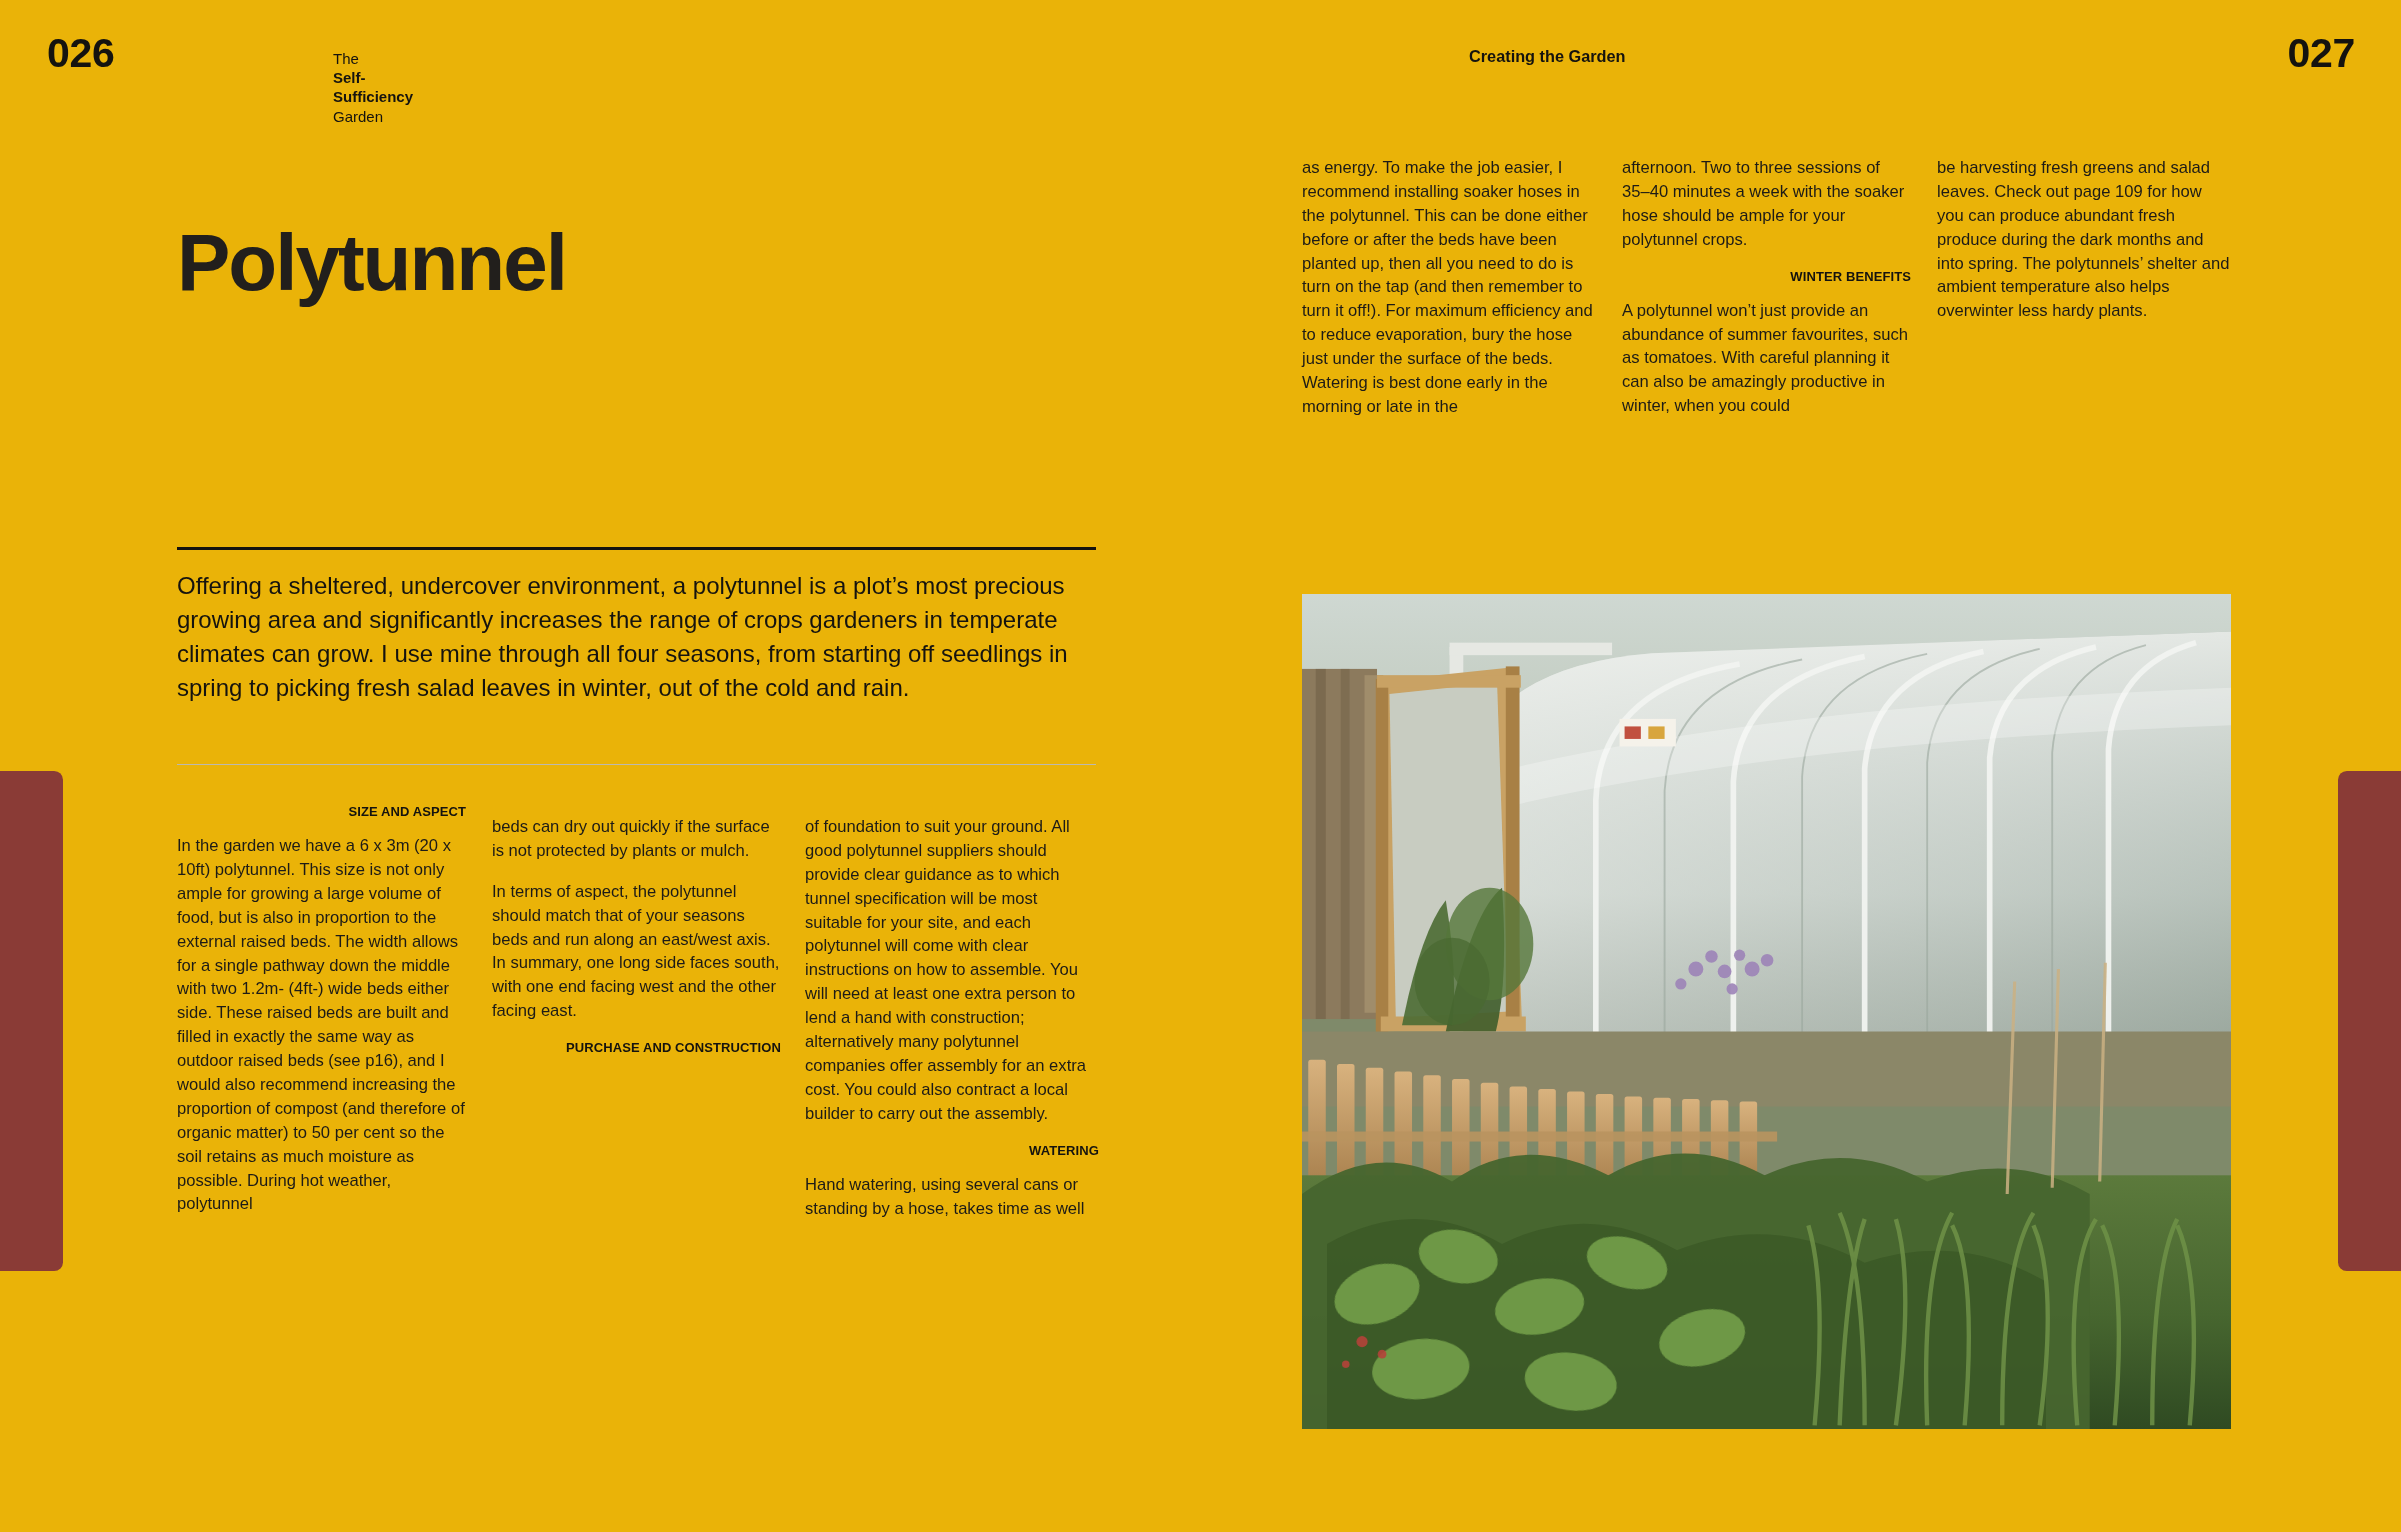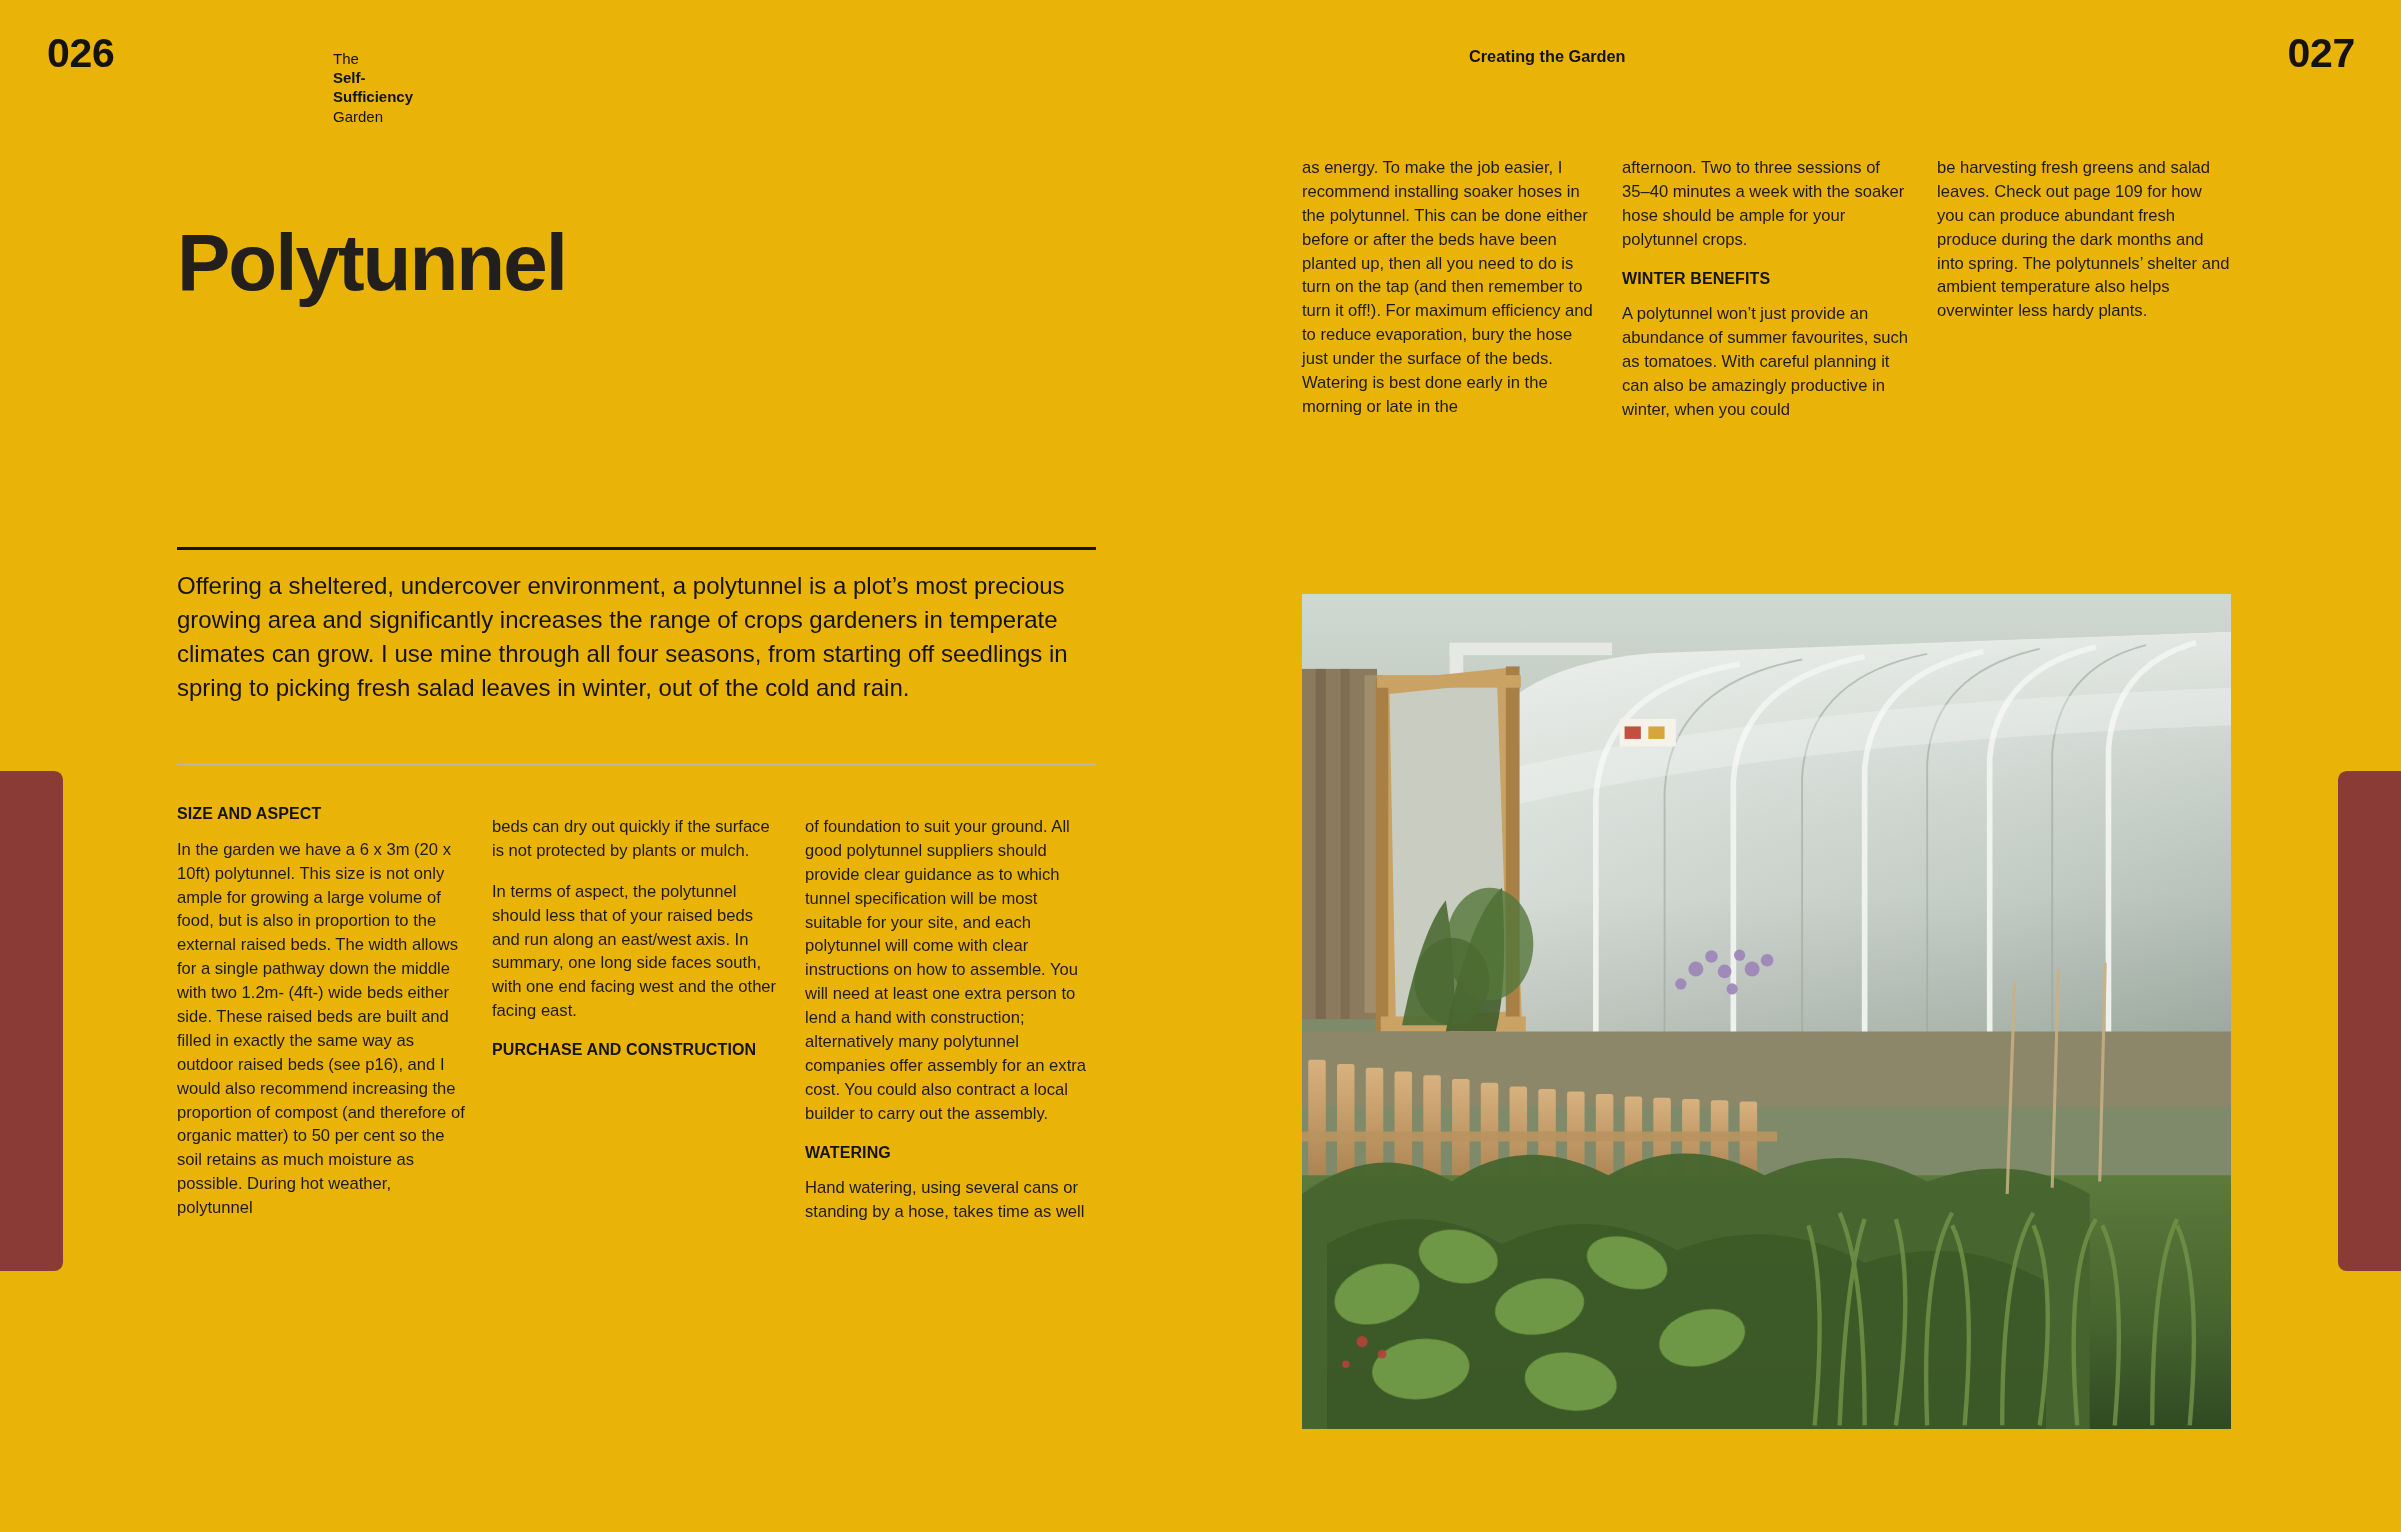--- a/index.html
+++ b/index.html
@@ -125,26 +125,27 @@
 
   .col {
     position: absolute;
     font-size: 16.6px;
     line-height: 1.44;
     color: #1d1b17;
   }
   .col p { margin: 11px 0 17px 0; }
   .col h3 {
     margin: 0 0 13.8px 0;
-    font-size: 16px;
+    font-size: 13px;
     font-weight: bold;
     line-height: 1.25;
     color: #15130f;
     text-transform: uppercase;
     letter-spacing: 0.1px;
+    text-align: right;
   }
   .col h3.spaced { margin-top: 5px; }
 
   
   .lcol1 { left: 177px;  top: 804px; width: 289px; }
   .lcol2 { left: 492px;  top: 804px; width: 289px; }
   .lcol3 { left: 805px; top: 804px; width: 294px; }
 
   
   .rcol1 { left: 1302px; top: 145px; width: 294px; }
@@ -190,21 +191,21 @@
 
     <div class="rule rule-thin"></div>
 
     <div class="col lcol1">
       <h3>SIZE AND ASPECT</h3>
       <p>In the garden we have a 6 x 3m (20 x 10ft) polytunnel. This size is not only ample for growing a large volume of food, but is also in proportion to the external raised beds. The width allows for a single pathway down the middle with two 1.2m- (4ft-) wide beds either side. These raised beds are built and filled in exactly the same way as outdoor raised beds (see p16), and I would also recommend increasing the proportion of compost (and therefore of organic matter) to 50 per cent so the soil retains as much moisture as possible. During hot weather, polytunnel</p>
     </div>
 
     <div class="col lcol2">
       <p>beds can dry out quickly if the surface is not protected by plants or mulch.</p>
-      <p>In terms of aspect, the polytunnel should less that of your raised beds and run along an east/west axis. In summary, one long side faces south, with one end facing west and the other facing east.</p>
+      <p>In terms of aspect, the polytunnel should match that of your seasons beds and run along an east/west axis. In summary, one long side faces south, with one end facing west and the other facing east.</p>
       <h3 class="spaced">PURCHASE AND CONSTRUCTION</h3>
     </div>
 
     <div class="col lcol3">
       <p>of foundation to suit your ground. All good polytunnel suppliers should provide clear guidance as to which tunnel specification will be most suitable for your site, and each polytunnel will come with clear instructions on how to assemble. You will need at least one extra person to lend a hand with construction; alternatively many polytunnel companies offer assembly for an extra cost. You could also contract a local builder to carry out the assembly.</p>
       <h3 class="spaced">WATERING</h3>
       <p>Hand watering, using several cans or standing by a hose, takes time as well</p>
     </div>
   </div>
 

